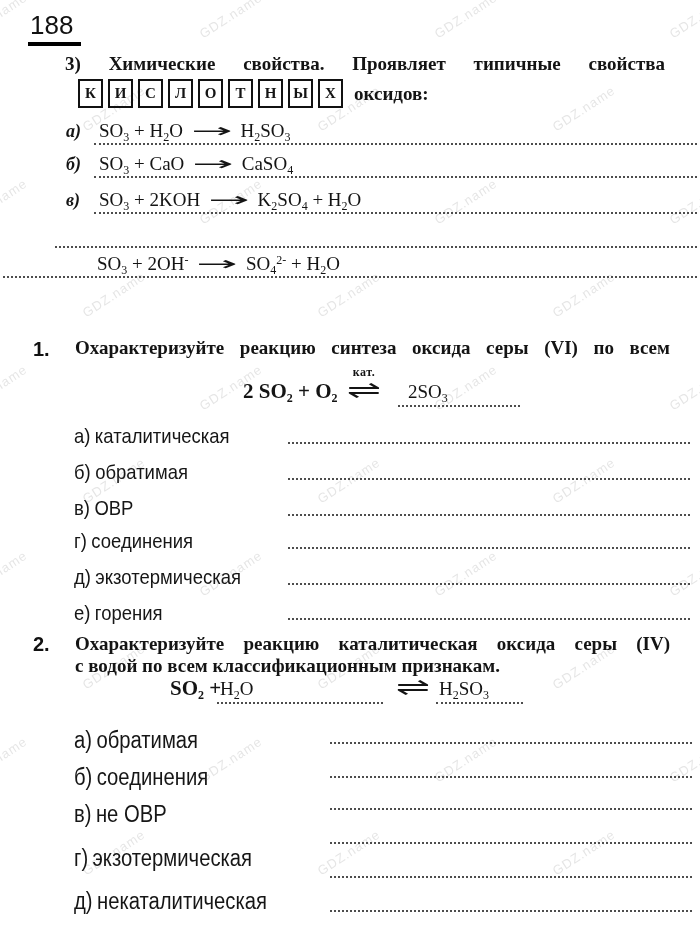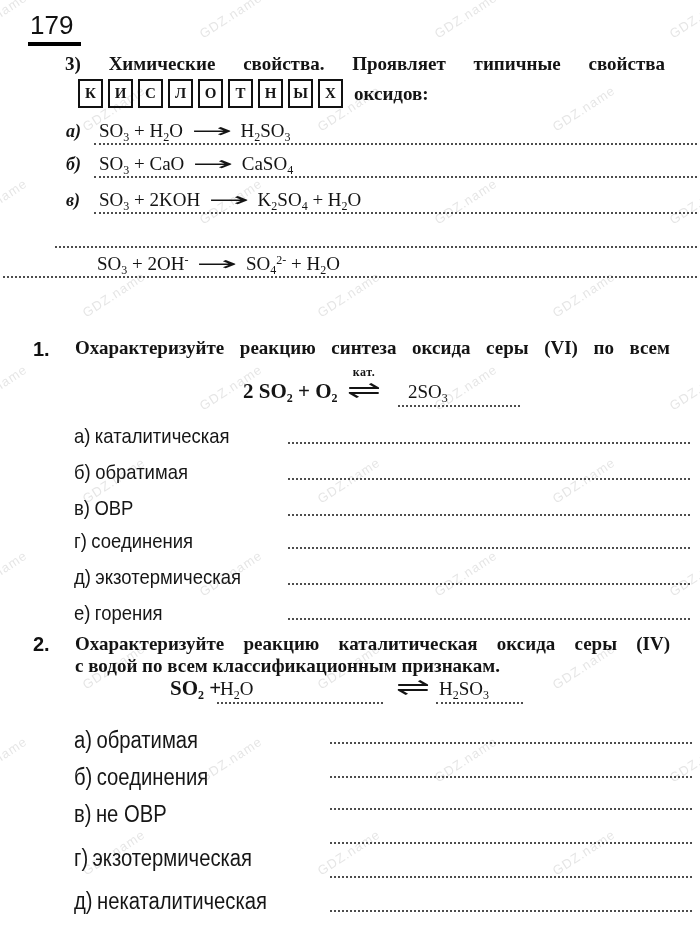--- a/index.html
+++ b/index.html
@@ -110,21 +110,21 @@
       <span class="wm" style="left: 548px; top: 659px;">GDZ.name</span>
       <span class="wm" style="left: -40px; top: 752px;">GDZ.name</span>
       <span class="wm" style="left: 195px; top: 752px;">GDZ.name</span>
       <span class="wm" style="left: 430px; top: 752px;">GDZ.name</span>
       <span class="wm" style="left: 665px; top: 752px;">GDZ.name</span>
       <span class="wm" style="left: 78px; top: 845px;">GDZ.name</span>
       <span class="wm" style="left: 313px; top: 845px;">GDZ.name</span>
       <span class="wm" style="left: 548px; top: 845px;">GDZ.name</span>
     </div>
 
-  <div class="pagenum">179</div>
+  <div class="pagenum">188</div>
 
   <div class="intro">3) Химические свойства. Проявляет типичные свойства</div>
 
   <div class="boxrow">
     <span class="lbox">К</span>
     <span class="lbox">И</span>
     <span class="lbox">С</span>
     <span class="lbox">Л</span>
     <span class="lbox">О</span>
     <span class="lbox">Т</span>

